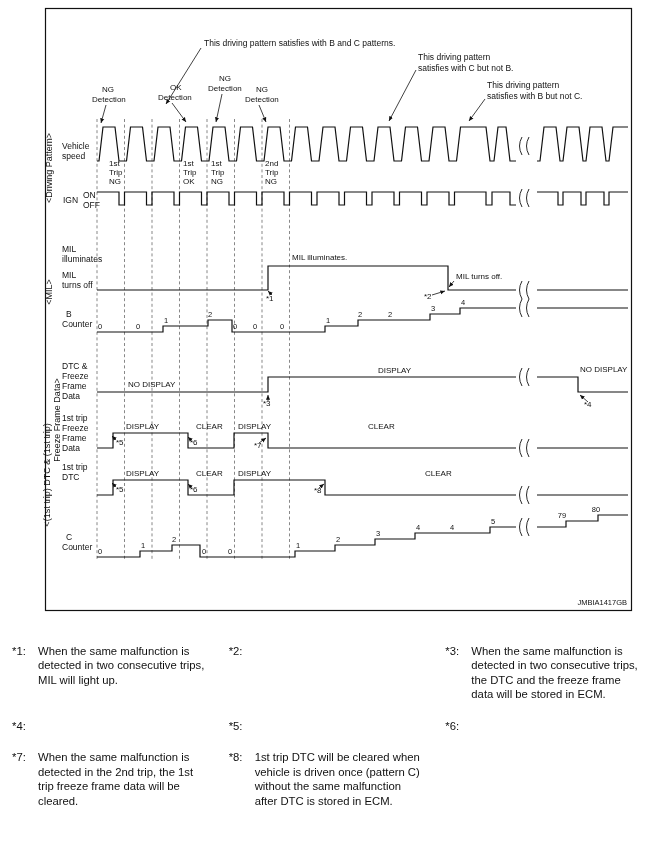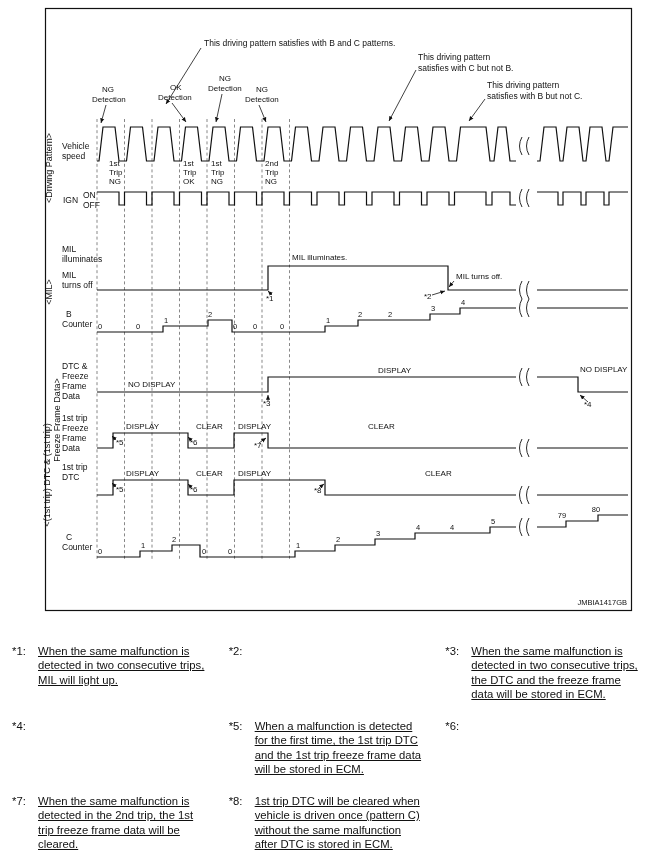--- a/index.html
+++ b/index.html
@@ -15,21 +15,21 @@
   .fig{font-size:7.5px;text-anchor:end;}
   .sig{fill:none;stroke:#111;stroke-width:1.2;}
   .ld{fill:none;stroke:#111;stroke-width:0.8;}
   .dash{stroke:#555;stroke-width:0.7;stroke-dasharray:3 2.6;}
   .brk{fill:none;stroke:#111;stroke-width:0.9;}
   .box{fill:none;stroke:#111;stroke-width:1.2;}
   .notes{display:grid;grid-template-columns:1fr 1fr 1fr;column-gap:20px;row-gap:17px;
          padding:26px 12px 18px 12px;font-size:11.3px;line-height:1.28;}
   .note{display:flex;}
   .note .ref{width:26px;flex:none;}
-  .note .txt{flex:1;text-decoration:underline;}
+  .note .txt{flex:1;}
 </style>
 </head>
 <body>
 
 <svg width="654" height="618" viewBox="0 0 654 618" xmlns="http://www.w3.org/2000/svg">
   <defs>
     <marker id="arr" viewBox="0 0 10 10" refX="9" refY="5" markerWidth="6.5" markerHeight="6.5" orient="auto">
       <path d="M0,1 L9,5 L0,9 z" fill="#111"></path>
     </marker>
   </defs>
@@ -256,21 +256,20 @@
   </div>
   <div class="note">
     <span class="ref">*3:</span>
     <span class="txt">When the same malfunction is detected in two consecutive trips, the DTC and the freeze frame data will be stored in ECM.</span>
   </div>
   <div class="note">
     <span class="ref">*4:</span>
   </div>
   <div class="note">
     <span class="ref">*5:</span>
-    <span class="txt">When a malfunction is detected for the first time, the 1st trip DTC and the 1st trip freeze frame data will be stored in ECM.</span>
   </div>
   <div class="note">
     <span class="ref">*6:</span>
   </div>
   <div class="note">
     <span class="ref">*7:</span>
     <span class="txt">When the same malfunction is detected in the 2nd trip, the 1st trip freeze frame data will be cleared.</span>
   </div>
   <div class="note">
     <span class="ref">*8:</span>

